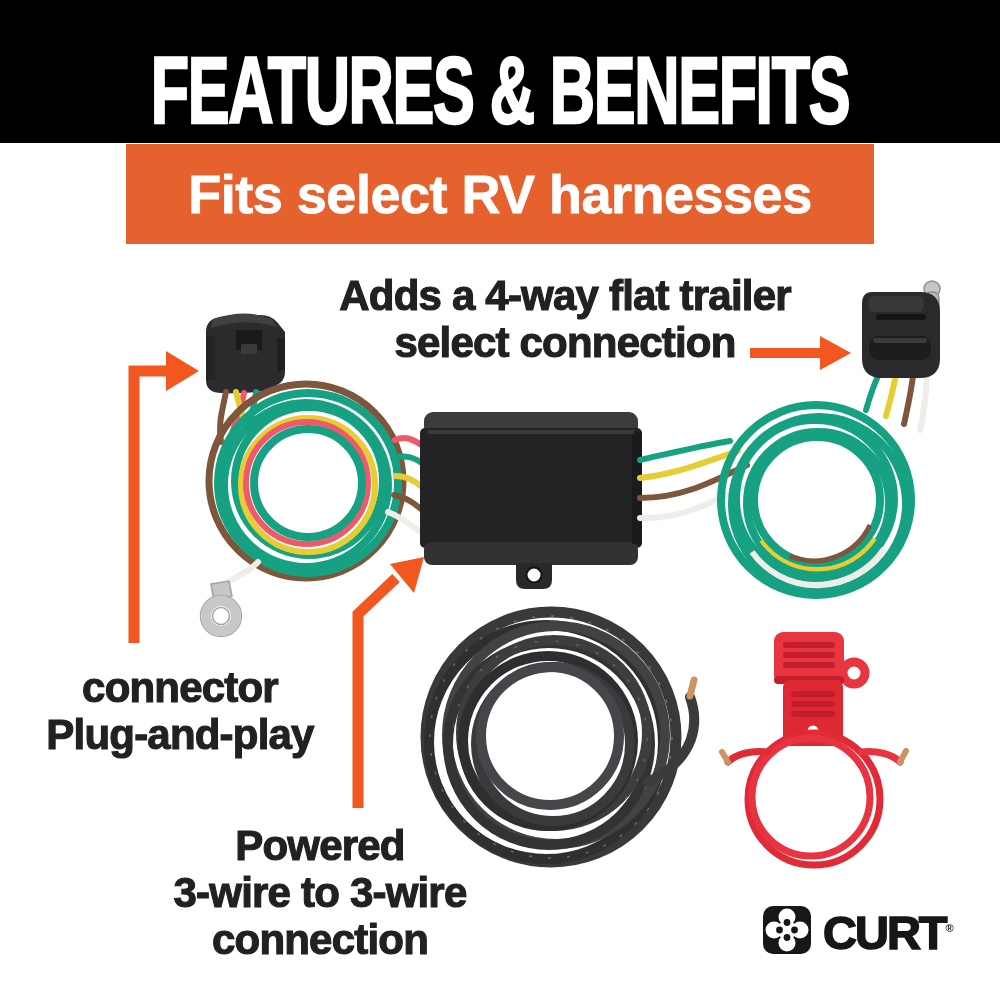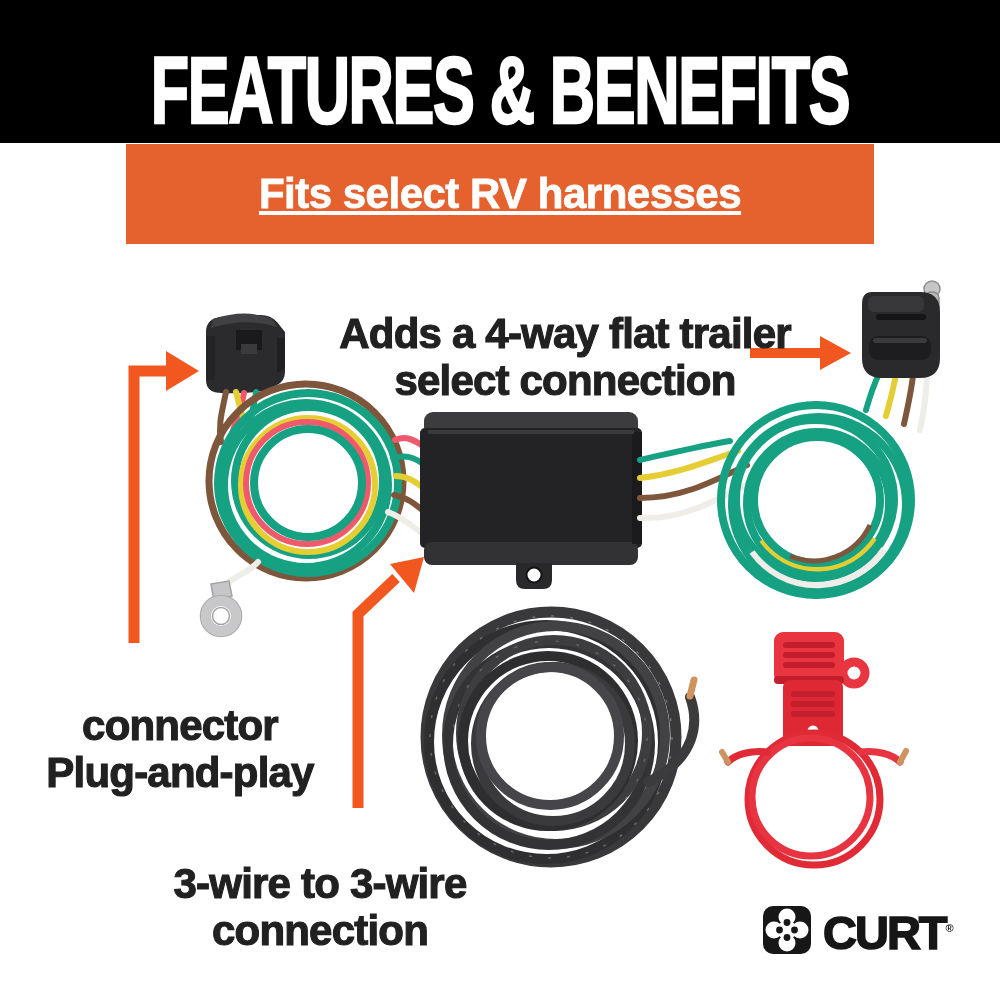--- a/index.html
+++ b/index.html
@@ -6,26 +6,26 @@
   #canvas{position:relative;width:1000px;height:1000px;background:#fff;overflow:hidden;
           font-family:"Liberation Sans",sans-serif;}
   
   .black-band{position:absolute;left:0;top:0;width:1000px;height:143px;background:#000;
               display:flex;justify-content:center;align-items:center;}
   .black-band h1{margin:0;padding-top:38px;color:#fff;font-size:95px;font-weight:700;
                  letter-spacing:-2px;white-space:nowrap;transform:scaleX(.66);
                  transform-origin:center;-webkit-text-stroke:2.5px #fff;}
   .orange-band{position:absolute;left:126px;top:144px;width:748px;height:100px;
                background:var(--banner-orange,#E5612E);display:flex;justify-content:center;align-items:center;}
-  .orange-band h2{margin:0;color:#fff;font-size:42px;font-weight:700;letter-spacing:-.5px;
-                  -webkit-text-stroke:.8px #fff;white-space:nowrap;text-decoration:underline;}
+  .orange-band h2{margin:0;color:#fff;font-size:54px;font-weight:700;letter-spacing:-.5px;
+                  -webkit-text-stroke:.8px #fff;white-space:nowrap;}
   
   .callout{position:absolute;color:var(--text-dark,#212121);font-weight:700;font-size:42px;
            line-height:47px;text-align:center;letter-spacing:-.8px;
-           -webkit-text-stroke:1.1px var(--text-dark,#212121);white-space:nowrap;margin-top:38px;}
+           -webkit-text-stroke:1.1px var(--text-dark,#212121);white-space:nowrap;}
   .co-fourway{left:300px;top:272px;width:530px;}
   .co-plug{left:30px;top:664px;width:300px;}
   .co-converter{left:160px;top:822px;width:320px;}
   
   .art{position:absolute;left:0;top:0;width:1000px;height:1000px;}
   
   .brand{position:absolute;left:762px;top:903px;display:flex;align-items:center;gap:11px;}
   .brand .wordmark{font-size:47px;font-weight:700;color:#161616;letter-spacing:-2px;
                    -webkit-text-stroke:1.6px #161616;line-height:50px;}
   .brand sup{font-size:11px;vertical-align:super;-webkit-text-stroke:0;}
@@ -187,20 +187,21 @@
     <div>Adds a 4-way flat trailer</div>
     <div>select connection</div>
   </div>
 
   <div class="callout co-plug">
     <div>connector</div>
     <div>Plug-and-play</div>
   </div>
 
   <div class="callout co-converter">
+    <div>Powered</div>
     <div>3-wire to 3-wire</div>
     <div>connection</div>
   </div>
 
   <div class="brand">
     <svg width="50" height="50" viewBox="0 0 50 50">
       <rect x="1" y="1" width="48" height="48" rx="10" fill="#171717"></rect>
       <g fill="#fff">
         <circle cx="25" cy="12" r="8.5"></circle>
           <circle cx="12" cy="25" r="8.5"></circle>

